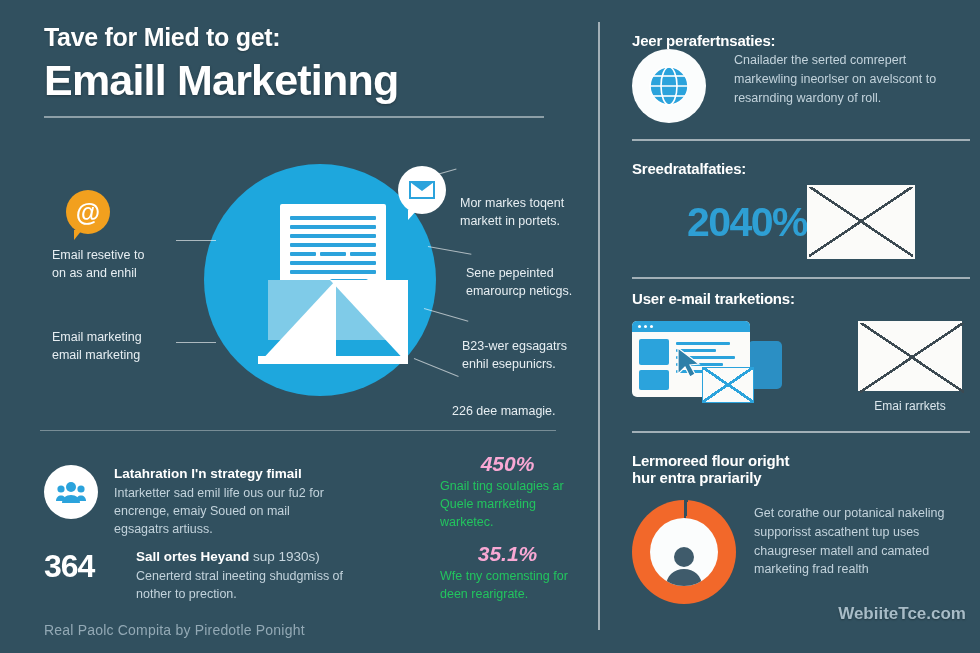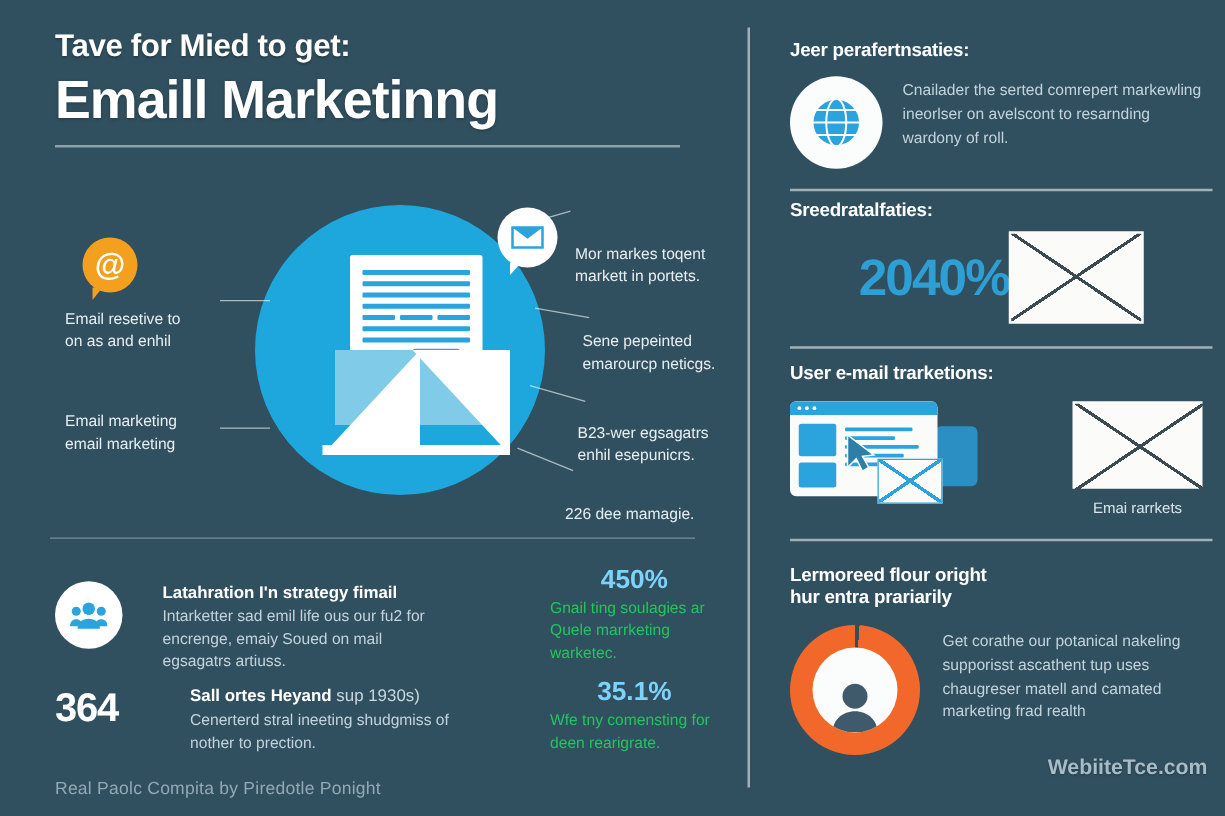--- a/index.html
+++ b/index.html
@@ -102,35 +102,35 @@
   .callout { position: absolute; color: #e7eef2; font-size: 12.5px; line-height: 1.42; }
   .callout.left { text-align: left; width: 170px; }
   .callout.right { text-align: left; width: 150px; margin-top: 34px; }
   .lead { position: absolute; height: 1px; background: rgba(255,255,255,.6); transform-origin: left center; }
 
   
   .stats-rule {
     position: absolute; left: 40px; top: 430px; width: 516px; height: 1px;
     background: rgba(255,255,255,.35);
   }
-  .stat-row { position: absolute; display: flex; gap: 32px; }
+  .stat-row { position: absolute; display: flex; gap: 16px; }
   .icon-circle {
     flex: 0 0 auto; width: 54px; height: 54px; border-radius: 50%;
     background: #ffffff; display: flex; align-items: center; justify-content: center;
   }
   .stat-num {
     flex: 0 0 auto; width: 76px; color: #ffffff;
     font-size: 32px; font-weight: bold; letter-spacing: -1px;
   }
   .stat-txt { width: 220px; }
   .stat-title { color: #ffffff; font-size: 13.5px; font-weight: bold; line-height: 1.35; }
   .stat-title .thin { font-weight: normal; color: #c9d8e0; }
   .stat-body { color: #c3d3dc; font-size: 12.5px; line-height: 1.45; margin-top: 1px; }
   .pct-block { position: absolute; width: 135px; }
-  .pct-num { color: #7dd3fc; font-size: 21px; font-weight: bold; }
+  .pct-num { color: #f9a8d4; font-size: 21px; font-weight: bold; font-style: italic; }
   .pct-sub { color: #22c55e; font-size: 12.5px; line-height: 1.42; margin-top: 2px; }
   .footer-note {
     position: absolute; left: 44px; top: 622px;
     color: #93a9b5; font-size: 14px; letter-spacing: .2px;
   }
 
   
   .v-divider {
     position: absolute; left: 598px; top: 22px;
     width: 2px; height: 608px; background: rgba(255,255,255,.55);
@@ -314,21 +314,21 @@
 
     <div class="footer-note">Real Paolc Compita by Piredotle Ponight</div>
   </div>
 
   <div class="v-divider"></div>
 
   <div class="right-col">
 
     <div style="position:absolute; left:12px; top:32px; width:338px;">
       <div class="r-head">Jeer perafertnsaties:</div>
-      <div style="display:flex; gap:16px; margin-top:12px; align-items:flex-start;">
+      <div style="display:flex; gap:28px; align-items:flex-start;">
         <div class="globe-circle">
           <svg width="44" height="44" viewBox="0 0 44 44" aria-hidden="true">
             <circle cx="22" cy="22" r="19" fill="#2ba3dc"></circle>
             <g stroke="#ffffff" stroke-width="1.6" fill="none">
               <circle cx="22" cy="22" r="19"></circle>
               <ellipse cx="22" cy="22" rx="8" ry="19"></ellipse>
               <line x1="3" y1="22" x2="41" y2="22"></line>
               <line x1="6" y1="12" x2="38" y2="12"></line>
               <line x1="6" y1="32" x2="38" y2="32"></line>
             </g>

